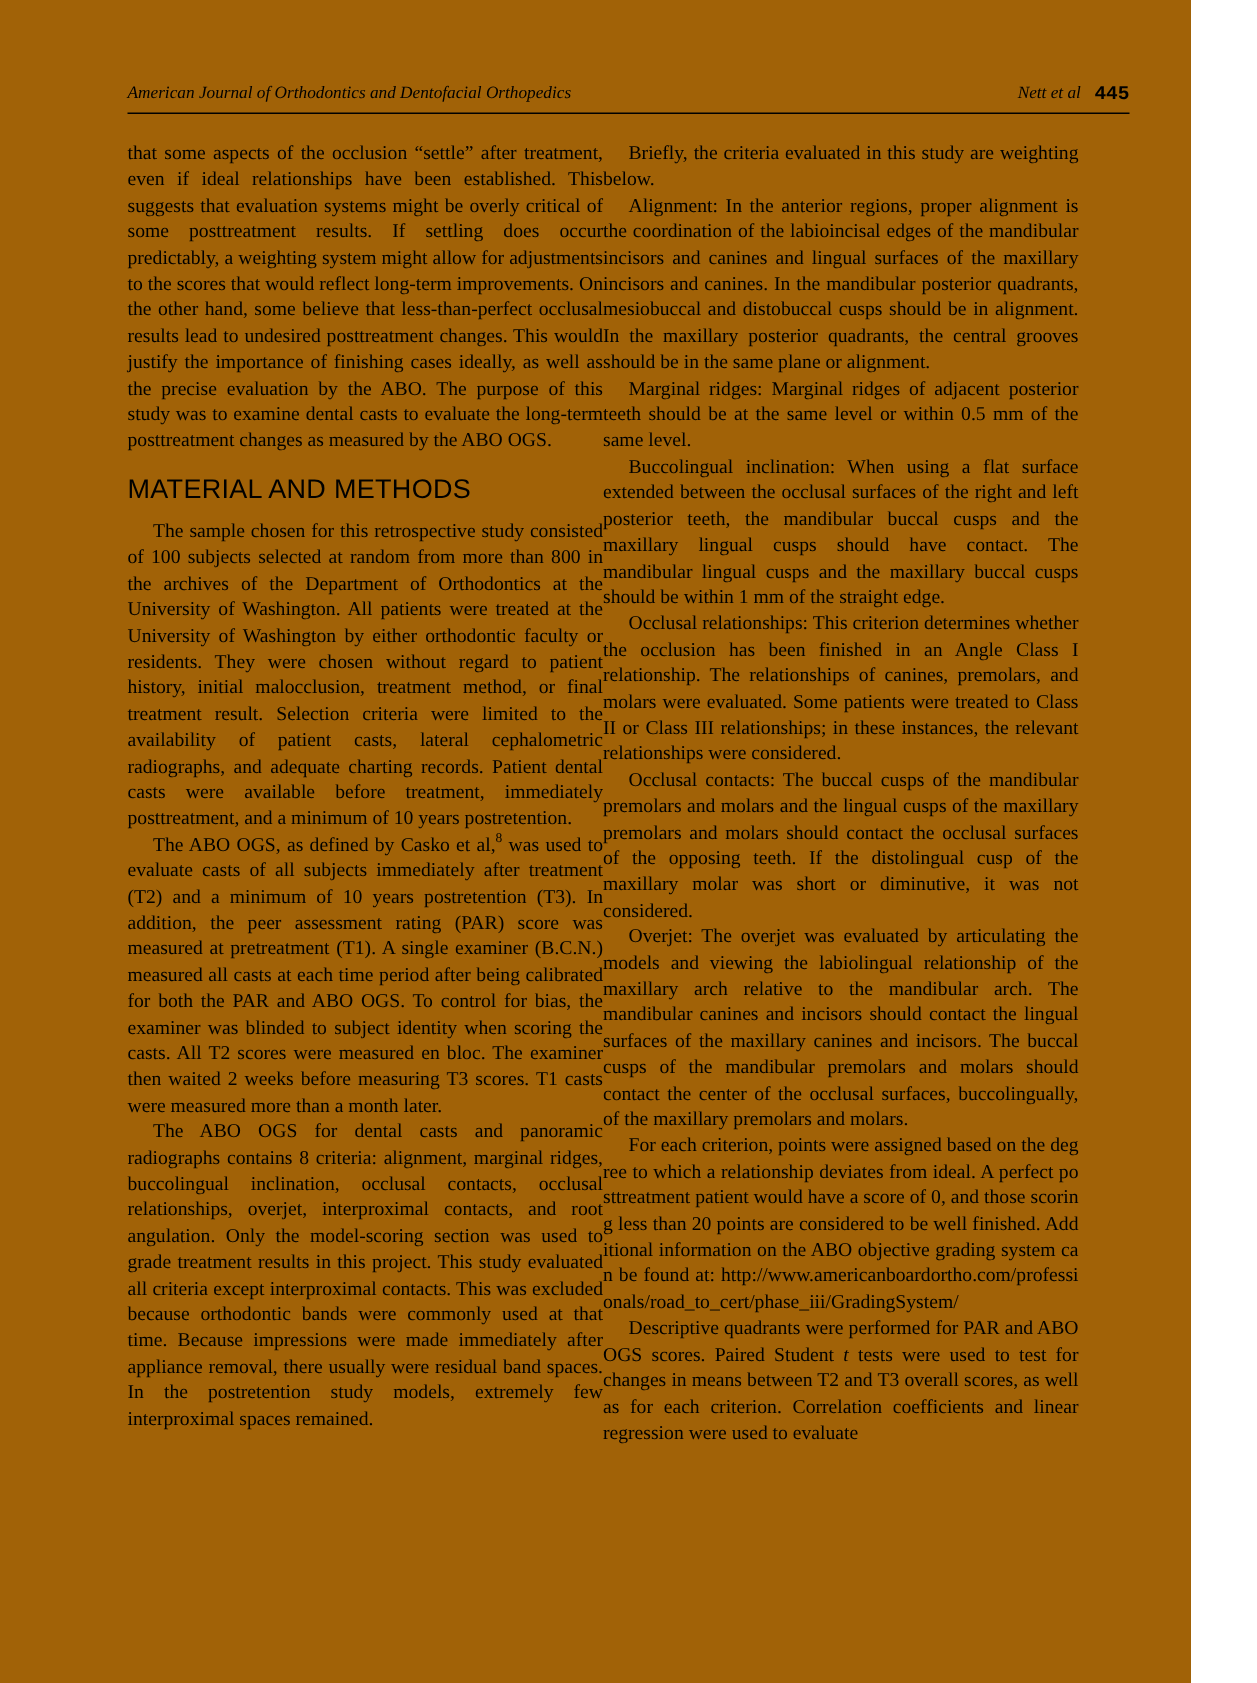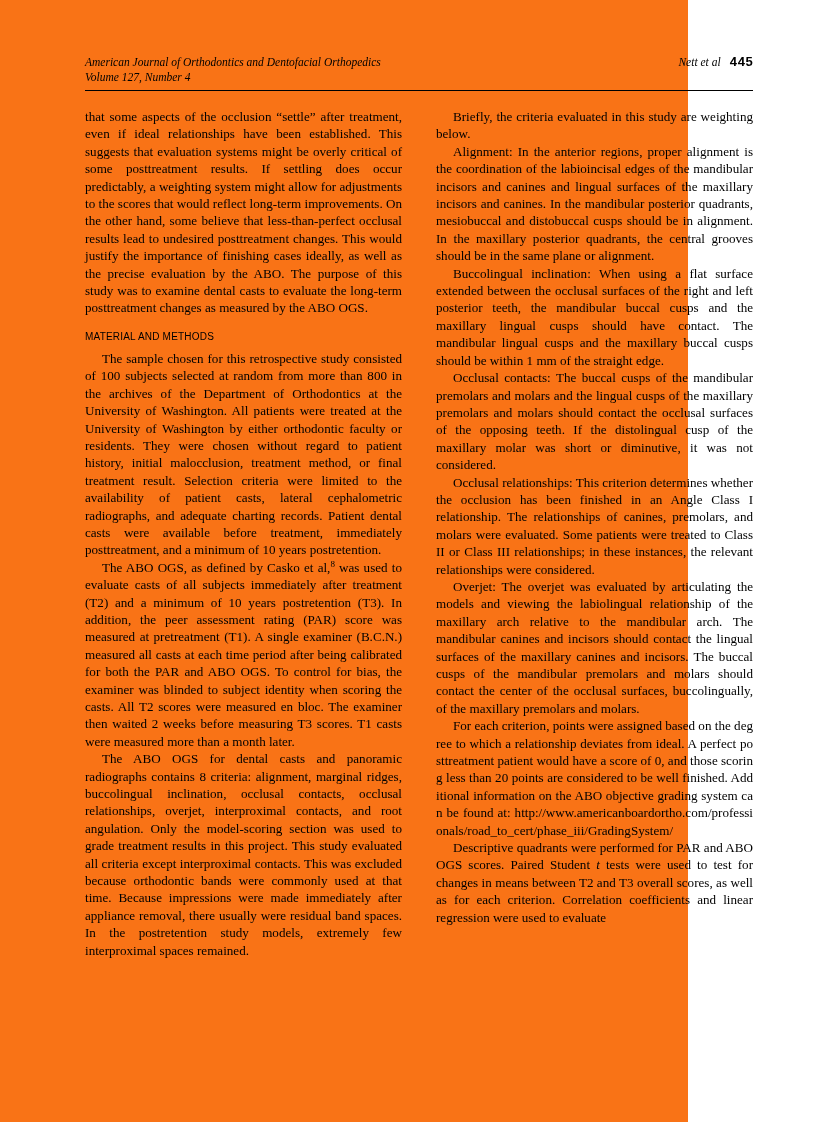--- a/index.html
+++ b/index.html
@@ -11,23 +11,23 @@
     width: 838px;
     height: 1122px;
     font-family: "Liberation Serif", serif;
     color: #000000;
     position: relative;
     overflow: hidden;
   }
   .page {
     position: absolute;
     left: 0; top: 0;
-    width: 688px;
+    width: 794px;
     height: 1122px;
-    background: #f97316;
+    background: #a16207;
   }
   .content {
     position: absolute;
     left: 85px;
     top: 55px;
     width: 668px;
   }
   
   .running-head {
     display: flex;
@@ -60,37 +60,36 @@
   .rule {
     margin-top: 5px;
     border-top: 1px solid #000;
     width: 100%;
     height: 0;
   }
   
   .columns {
     margin-top: 17px;
     display: flex;
-    gap: 34px;
   }
   .col {
     width: 317px;
   }
   p.para {
     margin: 0;
     font-size: 13.1px;
     line-height: 17.4px;
     text-align: justify;
     text-justify: inter-word;
     hyphens: manual;
   }
   p.indent { text-indent: 17px; }
   h2.section-head {
     font-family: "Liberation Sans", sans-serif;
-    font-size: 10px;
+    font-size: 18px;
     font-weight: normal;
     margin: 14px 0 8px 0;
     letter-spacing: 0.2px;
   }
   sup {
     font-size: 9px;
     vertical-align: super;
     line-height: 0;
   }
   .ital { font-style: italic; }
@@ -98,21 +97,20 @@
 </style>
 </head>
 <body>
 
 <div class="page">
   <div class="content">
 
     <div class="running-head">
       <div class="rh-left">
         <div>American Journal of Orthodontics and Dentofacial Orthopedics</div>
-        <div>Volume 127, Number 4</div>
       </div>
       <div class="rh-right">
         <span class="rh-authors">Nett et al</span>
         <span class="rh-page">445</span>
       </div>
     </div>
     <div class="rule"></div>
 
     <div class="columns">
 
@@ -124,23 +122,24 @@
         <p class="para indent">The sample chosen for this retrospective study consisted of 100 subjects selected at random from more than 800 in the archives of the Department of Orthodontics at the University of Washington. All patients were treated at the University of Washington by either orthodontic faculty or residents. They were chosen without regard to patient history, initial malocclusion, treatment method, or final treatment result. Selection criteria were limited to the availability of patient casts, lateral cephalometric radiographs, and adequate charting records. Patient dental casts were available before treatment, immediately posttreatment, and a minimum of 10 years postretention.</p>
 
         <p class="para indent"><span>The ABO OGS, as defined by Casko et al,</span><sup>8</sup><span> was used to evaluate casts of all subjects immediately after treatment (T2) and a minimum of 10 years postretention (T3). In addition, the peer assessment rating (PAR) score was measured at pretreatment (T1). A single examiner (B.C.N.) measured all casts at each time period after being calibrated for both the PAR and ABO OGS. To control for bias, the examiner was blinded to subject identity when scoring the casts. All T2 scores were measured en bloc. The examiner then waited 2 weeks before measuring T3 scores. T1 casts were measured more than a month later.</span></p>
 
         <p class="para indent">The ABO OGS for dental casts and panoramic radiographs contains 8 criteria: alignment, marginal ridges, buccolingual inclination, occlusal contacts, occlusal relationships, overjet, interproximal contacts, and root angulation. Only the model-scoring section was used to grade treatment results in this project. This study evaluated all criteria except interproximal contacts. This was excluded because orthodontic bands were commonly used at that time. Because impressions were made immediately after appliance removal, there usually were residual band spaces. In the postretention study models, extremely few interproximal spaces remained.</p>
       </div>
 
       <div class="col">
         <p class="para indent">Briefly, the criteria evaluated in this study are weighting below.</p>
         <p class="para indent">Alignment: In the anterior regions, proper alignment is the coordination of the labioincisal edges of the mandibular incisors and canines and lingual surfaces of the maxillary incisors and canines. In the mandibular posterior quadrants, mesiobuccal and distobuccal cusps should be in alignment. In the maxillary posterior quadrants, the central grooves should be in the same plane or alignment.</p>
+        <p class="para indent">Marginal ridges: Marginal ridges of adjacent posterior teeth should be at the same level or within 0.5 mm of the same level.</p>
         <p class="para indent">Buccolingual inclination: When using a flat surface extended between the occlusal surfaces of the right and left posterior teeth, the mandibular buccal cusps and the maxillary lingual cusps should have contact. The mandibular lingual cusps and the maxillary buccal cusps should be within 1 mm of the straight edge.</p>
+        <p class="para indent">Occlusal relationships: This criterion determines whether the occlusion has been finished in an Angle Class I relationship. The relationships of canines, premolars, and molars were evaluated. Some patients were treated to Class II or Class III relationships; in these instances, the relevant relationships were considered.</p>
         <p class="para indent">Occlusal contacts: The buccal cusps of the mandibular premolars and molars and the lingual cusps of the maxillary premolars and molars should contact the occlusal surfaces of the opposing teeth. If the distolingual cusp of the maxillary molar was short or diminutive, it was not considered.</p>
-        <p class="para indent">Occlusal relationships: This criterion determines whether the occlusion has been finished in an Angle Class I relationship. The relationships of canines, premolars, and molars were evaluated. Some patients were treated to Class II or Class III relationships; in these instances, the relevant relationships were considered.</p>
         <p class="para indent">Overjet: The overjet was evaluated by articulating the models and viewing the labiolingual relationship of the maxillary arch relative to the mandibular arch. The mandibular canines and incisors should contact the lingual surfaces of the maxillary canines and incisors. The buccal cusps of the mandibular premolars and molars should contact the center of the occlusal surfaces, buccolingually, of the maxillary premolars and molars.</p>
         <p class="para indent nowrap-url">For each criterion, points were assigned based on the degree to which a relationship deviates from ideal. A perfect posttreatment patient would have a score of 0, and those scoring less than 20 points are considered to be well finished. Additional information on the ABO objective grading system can be found at: http://www.americanboardortho.com/professionals/road_to_cert/phase_iii/GradingSystem/</p>
         <p class="para indent"><span>Descriptive quadrants were performed for PAR and ABO OGS scores. Paired Student </span><span class="ital">t</span><span> tests were used to test for changes in means between T2 and T3 overall scores, as well as for each criterion. Correlation coefficients and linear regression were used to evaluate</span></p>
       </div>
 
     </div>
   </div>
 </div>
 
 </body></html>

